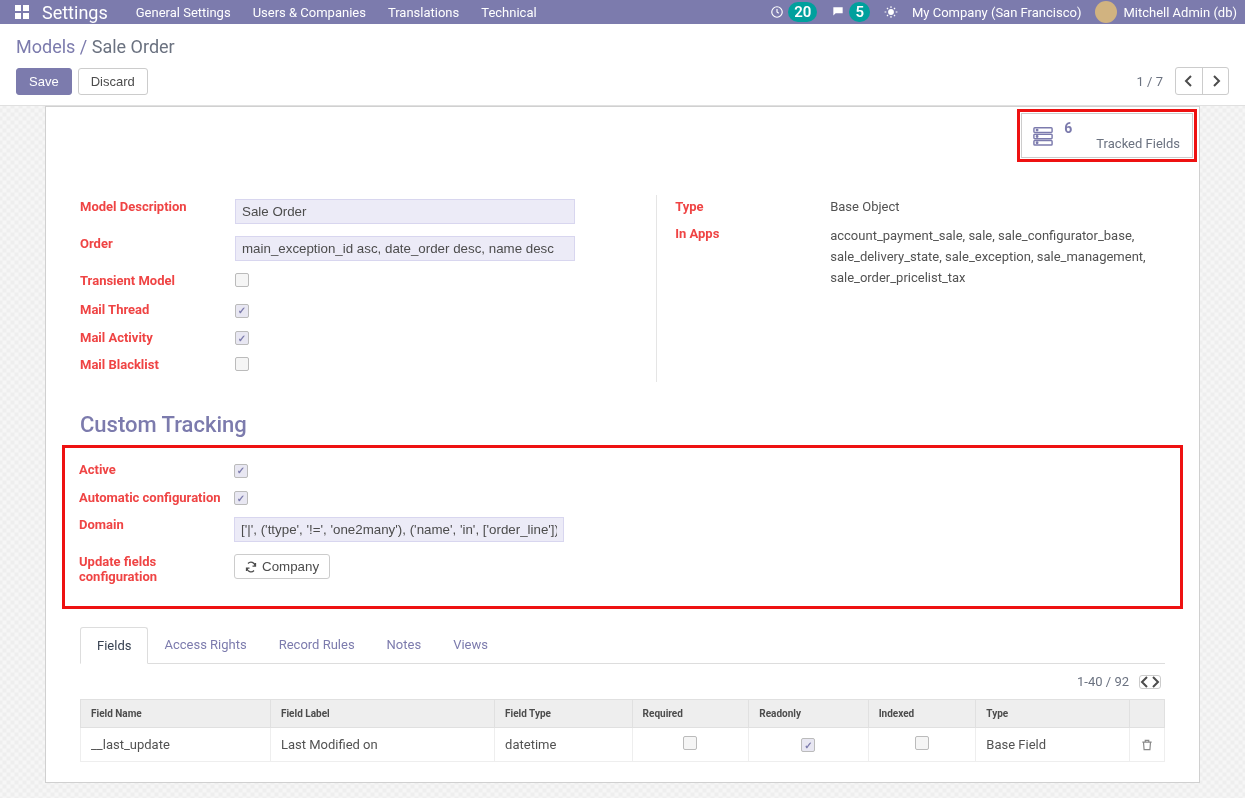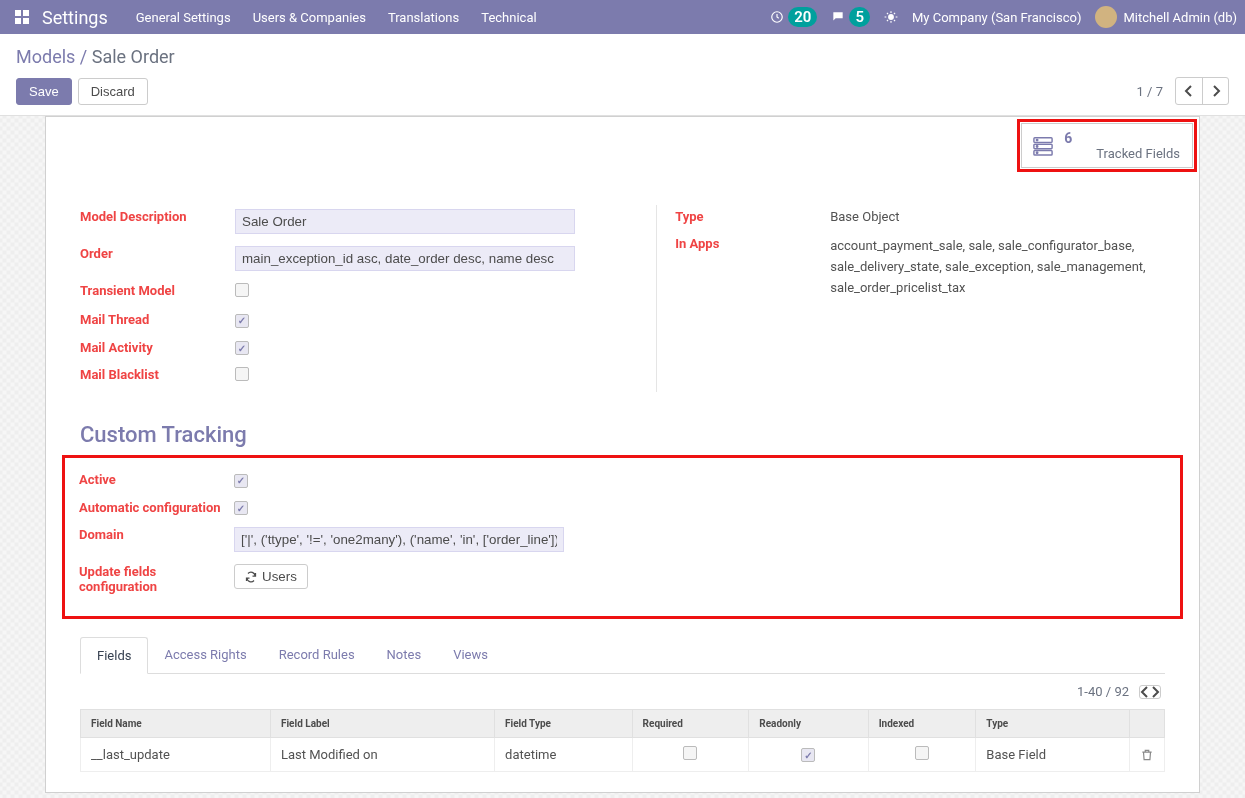--- a/index.html
+++ b/index.html
@@ -1,17 +1,17 @@
 <!DOCTYPE html>
 <html><head>
 <meta charset="utf-8">
 <style>
 * { box-sizing: border-box; margin: 0; padding: 0; }
 body { font-family: -apple-system, BlinkMacSystemFont, "Segoe UI", Roboto, sans-serif; font-size: 13px; color: #374151; background: #f9f9f9; }
-.topbar { background: #7c7bad; color: #fff; height: 34px; display: flex; align-items: center; padding: 0 8px; }
+.topbar { background: #7c7bad; color: #fff; height: 24px; display: flex; align-items: center; padding: 0 8px; }
 .topbar .apps-icon { width: 28px; display: flex; justify-content: center; align-items: center; cursor: pointer; }
 .topbar .title { font-size: 18px; font-weight: 400; margin-left: 6px; margin-right: 28px; }
 .topbar .menu { display: flex; gap: 22px; }
 .topbar .menu a { color: #fff; text-decoration: none; font-size: 13px; cursor: pointer; }
 .topbar .right { margin-left: auto; display: flex; align-items: center; gap: 14px; }
 .pill { display: flex; align-items: center; gap: 4px; font-size: 12px; }
 .badge { background: #00a09d; color: #fff; border-radius: 10px; padding: 1px 6px; font-size: 15px; font-weight: 600; }
 .avatar { width: 22px; height: 22px; border-radius: 50%; background: #d1b380; display: inline-block; }
 .controlbar { background: #fff; border-bottom: 1px solid #e0e0e0; padding: 12px 16px 10px; }
 .breadcrumb { font-size: 18px; color: #7c7bad; margin-bottom: 10px; }
@@ -205,21 +205,21 @@
           <div class="value"><input class="input" style="width: 330px;" value="['|', ('ttype', '!=', 'one2many'), ('name', 'in', ['order_line'])]"></div>
         </div>
         <div class="field-row">
           <div class="label">Update fields configuration</div>
           <div class="value">
             <button class="update-btn">
               <svg width="12" height="12" viewBox="0 0 24 24" fill="none" stroke="#4c4c4c" stroke-width="2.5">
                   <path d="M21 4v6h-6M3 20v-6h6"></path>
                   <path d="M20 10a8 8 0 0 0-14-5M4 14a8 8 0 0 0 14 5"></path>
                 </svg>
-              <span>Users</span>
+              <span>Company</span>
             </button>
           </div>
         </div>
       </div>
 
       <div class="tabs">
         <div class="tab active">Fields</div>
         <div class="tab">Access Rights</div>
         <div class="tab">Record Rules</div>
         <div class="tab">Notes</div>

